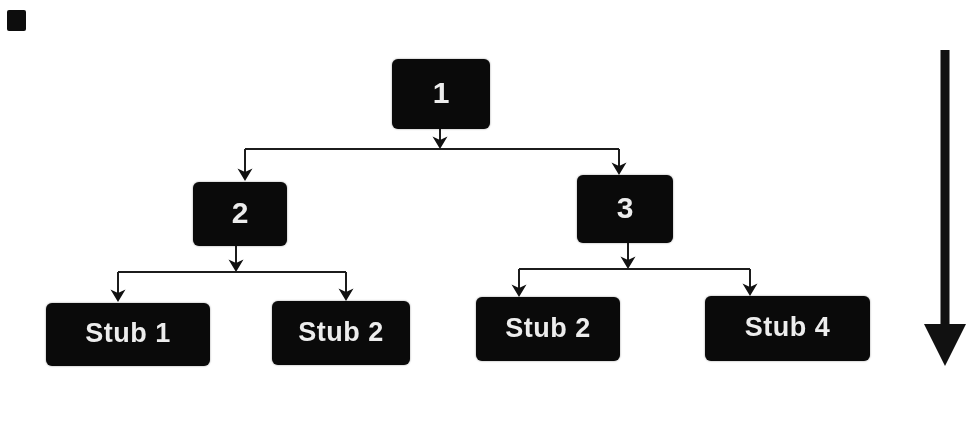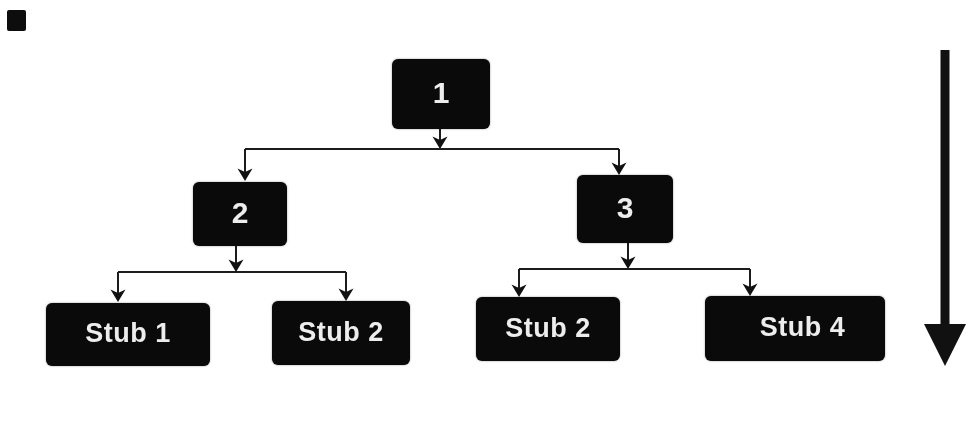--- a/index.html
+++ b/index.html
@@ -38,21 +38,21 @@
   .num  { font-size: 30px; }
   .stub { font-size: 27px; letter-spacing: 0.5px; }
 
   
   .n1 { left:392px; top:59px;  width:98px;  height:70px; }
   .n2 { left:193px; top:182px; width:94px;  height:64px; }
   .n3 { left:577px; top:175px; width:96px;  height:68px; }
   .s1 { left:46px;  top:303px; width:164px; height:63px; }
   .s2 { left:272px; top:301px; width:138px; height:64px; }
   .s3 { left:476px; top:297px; width:144px; height:64px; }
-  .s4 { left:705px; top:296px; width:165px; height:65px;padding-left:15px; }
+  .s4 { left:705px; top:296px; width:165px; height:65px; }
 
   line    { stroke:#1c1c1c; stroke-width:2; }
   polygon { fill:#111111; }
 </style>
 </head>
 <body>
 
 <div class="stage">
 
   <div class="corner-mark"></div>

